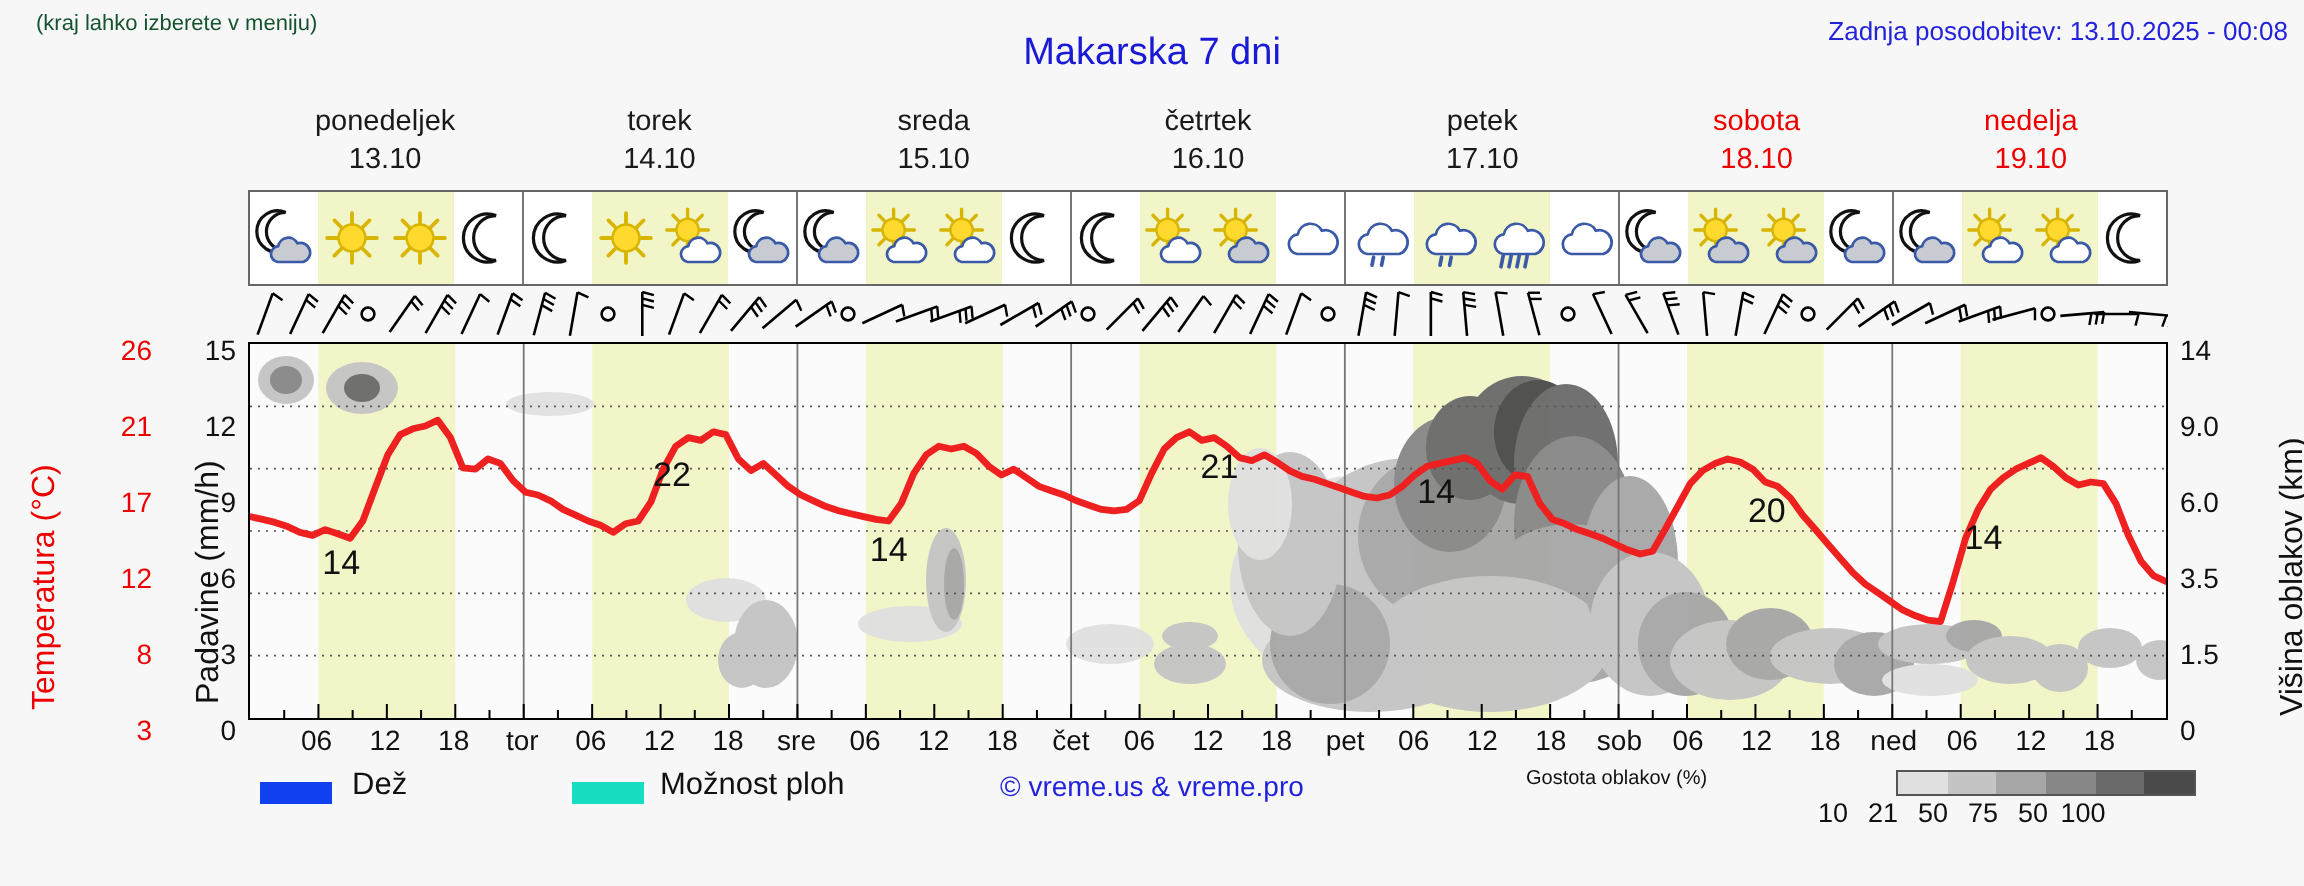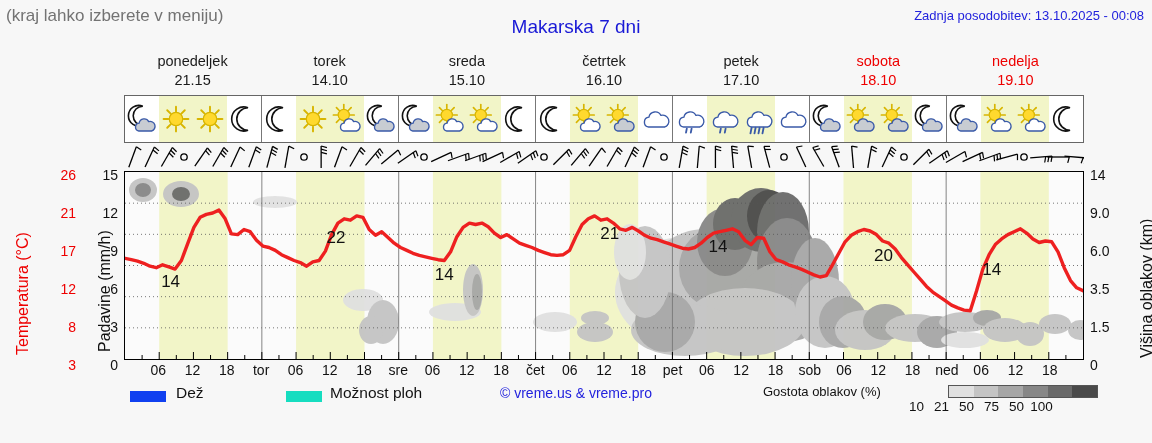--- a/index.html
+++ b/index.html
@@ -11,23 +11,23 @@
     width: 1152px;
     height: 443px;
     position: relative;
     font-family: "Liberation Sans", sans-serif;
     overflow: hidden;
   }
 
   
   #menu-note {
     position: absolute;
-    left: 6px; top: 6px;
-    font-size: 17px;
-    color: #737373;
+    left: 18px; top: 6px;
+    font-size: 11px;
+    color: #14532d;
     white-space: nowrap;
   }
   #page-title {
     position: absolute;
     left: 0; right: 0; top: 16px;
     text-align: center;
     font-size: 19px;
     color: #1919d6;
     font-weight: normal;
     margin: 0;
@@ -173,21 +173,21 @@
   #copyright {
     position: absolute;
     left: 500px; top: 1px;
     font-size: 14px;
     color: #2222dd;
     white-space: nowrap;
   }
   #cloud-legend-title {
     position: absolute;
     left: 763px; top: 0px;
-    font-size: 13px;
+    font-size: 10px;
     color: #111;
     white-space: nowrap;
   }
   #cloud-scale {
     position: absolute;
     left: 948px; top: 1px;
     width: 150px; height: 13px;
     display: flex;
     border: 1px solid #555;
     box-sizing: border-box;
@@ -208,21 +208,21 @@
 </head>
 <body>
 
 <div id="menu-note">(kraj lahko izberete v meniju)</div>
 <h1 id="page-title">Makarska 7 dni</h1>
 <div id="last-update">Zadnja posodobitev: 13.10.2025 - 00:08</div>
 
 <div id="day-header">
     <div class="day-col">
       <span class="day-name">ponedeljek</span>
-      <span class="day-date">21.15</span>
+      <span class="day-date">13.10</span>
     </div>
     <div class="day-col">
       <span class="day-name">torek</span>
       <span class="day-date">14.10</span>
     </div>
     <div class="day-col">
       <span class="day-name">sreda</span>
       <span class="day-date">15.10</span>
     </div>
     <div class="day-col">

